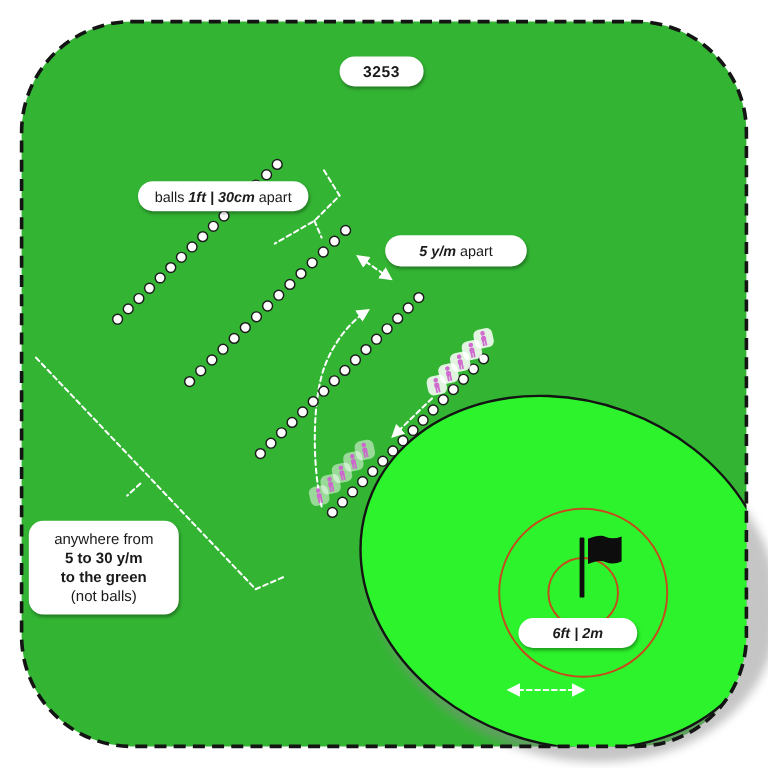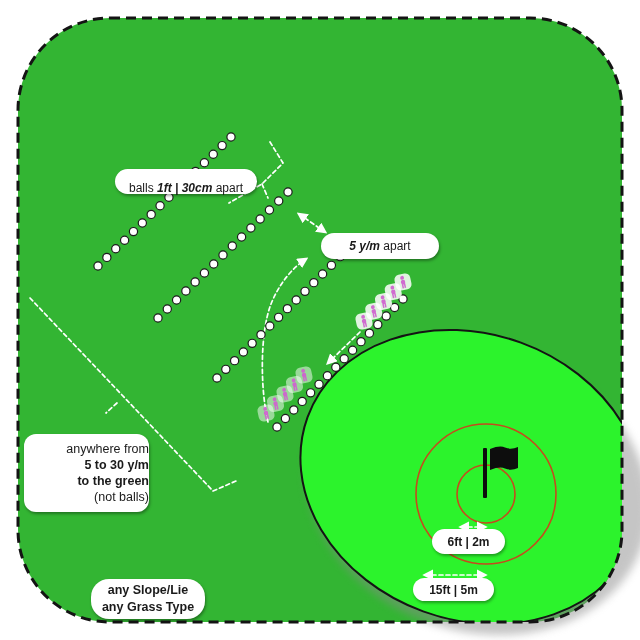--- a/index.html
+++ b/index.html
@@ -6,21 +6,21 @@
   .stage{position:relative;width:640px;height:640px;background:#ffffff;overflow:hidden;
          font-family:"Liberation Sans",sans-serif;}
   .stage svg{position:absolute;left:0;top:0;}
   .pill{position:absolute;background:#ffffff;color:#1a1a1a;border-radius:14px;
         display:flex;align-items:center;justify-content:center;
         font-size:12px;line-height:1;box-shadow:1px 2px 3px rgba(0,0,0,0.35);
         white-space:nowrap;}
   .pill span,.pill b{white-space:pre;}
   .pill b{font-weight:bold;font-style:italic;}
   .note{position:absolute;background:#ffffff;color:#1a1a1a;border-radius:12px;
-        display:flex;flex-direction:column;align-items:flex-end;justify-content:center;
+        display:flex;flex-direction:column;align-items:center;justify-content:center;
         font-size:12.5px;line-height:1.3;box-shadow:1px 2px 3px rgba(0,0,0,0.35);
         text-align:center;}
   .note .bold{font-weight:bold;}
   .id-pill{font-weight:bold;font-size:13px;letter-spacing:0.5px;}
   .cond{font-weight:600;font-size:12.5px;line-height:1.35;flex-direction:column;}
 </style>
 </head>
 <body>
 
 <div class="stage">
@@ -217,45 +217,41 @@
             <rect x="5.9" y="5.9" width="4.2" height="4.6" rx="1.8" fill="#cf63cf" opacity="0.95"></rect>
             <rect x="6.3" y="9.9" width="1.5" height="4.4" fill="#cf63cf" opacity="0.95"></rect>
             <rect x="8.4" y="9.9" width="1.5" height="4.4" fill="#cf63cf" opacity="0.95"></rect>
           </g>
         </g>
       </g>
 
     <rect x="18" y="18" width="604" height="604" rx="92" ry="92" fill="none" stroke="#141414" stroke-width="3" stroke-dasharray="10 6"></rect>
   </svg>
 
-
-  <div class="pill" style="left:115px;top:169px;width:142px;height:25px;align-items:flex-end;">
+  <div class="pill id-pill" style="left:283px;top:47px;width:70px;height:25px;">
+    <span>3253</span>
+  </div>
+
+  <div class="pill" style="left:115px;top:151px;width:142px;height:25px;">
     <span>balls </span>
       <b>1ft | 30cm</b>
       <span> apart</span>
   </div>
 
-  <div class="pill" style="left:321px;top:196px;width:118px;height:26px;margin-top:37px;">
+  <div class="pill" style="left:321px;top:196px;width:118px;height:26px;">
     <b>5 y/m</b>
       <span> apart</span>
   </div>
 
   <div class="note" style="left:24px;top:434px;width:125px;height:78px;">
     <span>anywhere from</span>
     <span class="bold">5 to 30 y/m</span>
     <span class="bold">to the green</span>
     <span>(not balls)</span>
   </div>
 
-  <div class="pill cond" style="left:91px;top:579px;width:114px;height:40px;border-radius:18px;">
-    <span>any Slope/Lie</span>
-    <span>any Grass Type</span>
-  </div>
-
-  <div class="pill" style="left:432px;top:529px;width:73px;height:25px;font-weight:600;">
+
+  <div class="pill" style="left:432px;top:515px;width:99px;height:25px;font-weight:600;font-style:italic;">
     <span>6ft | 2m</span>
   </div>
 
-  <div class="pill" style="left:413px;top:578px;width:81px;height:23px;font-weight:600;">
-    <span>15ft | 5m</span>
-  </div>
 
 </div>
 
 </body></html>

